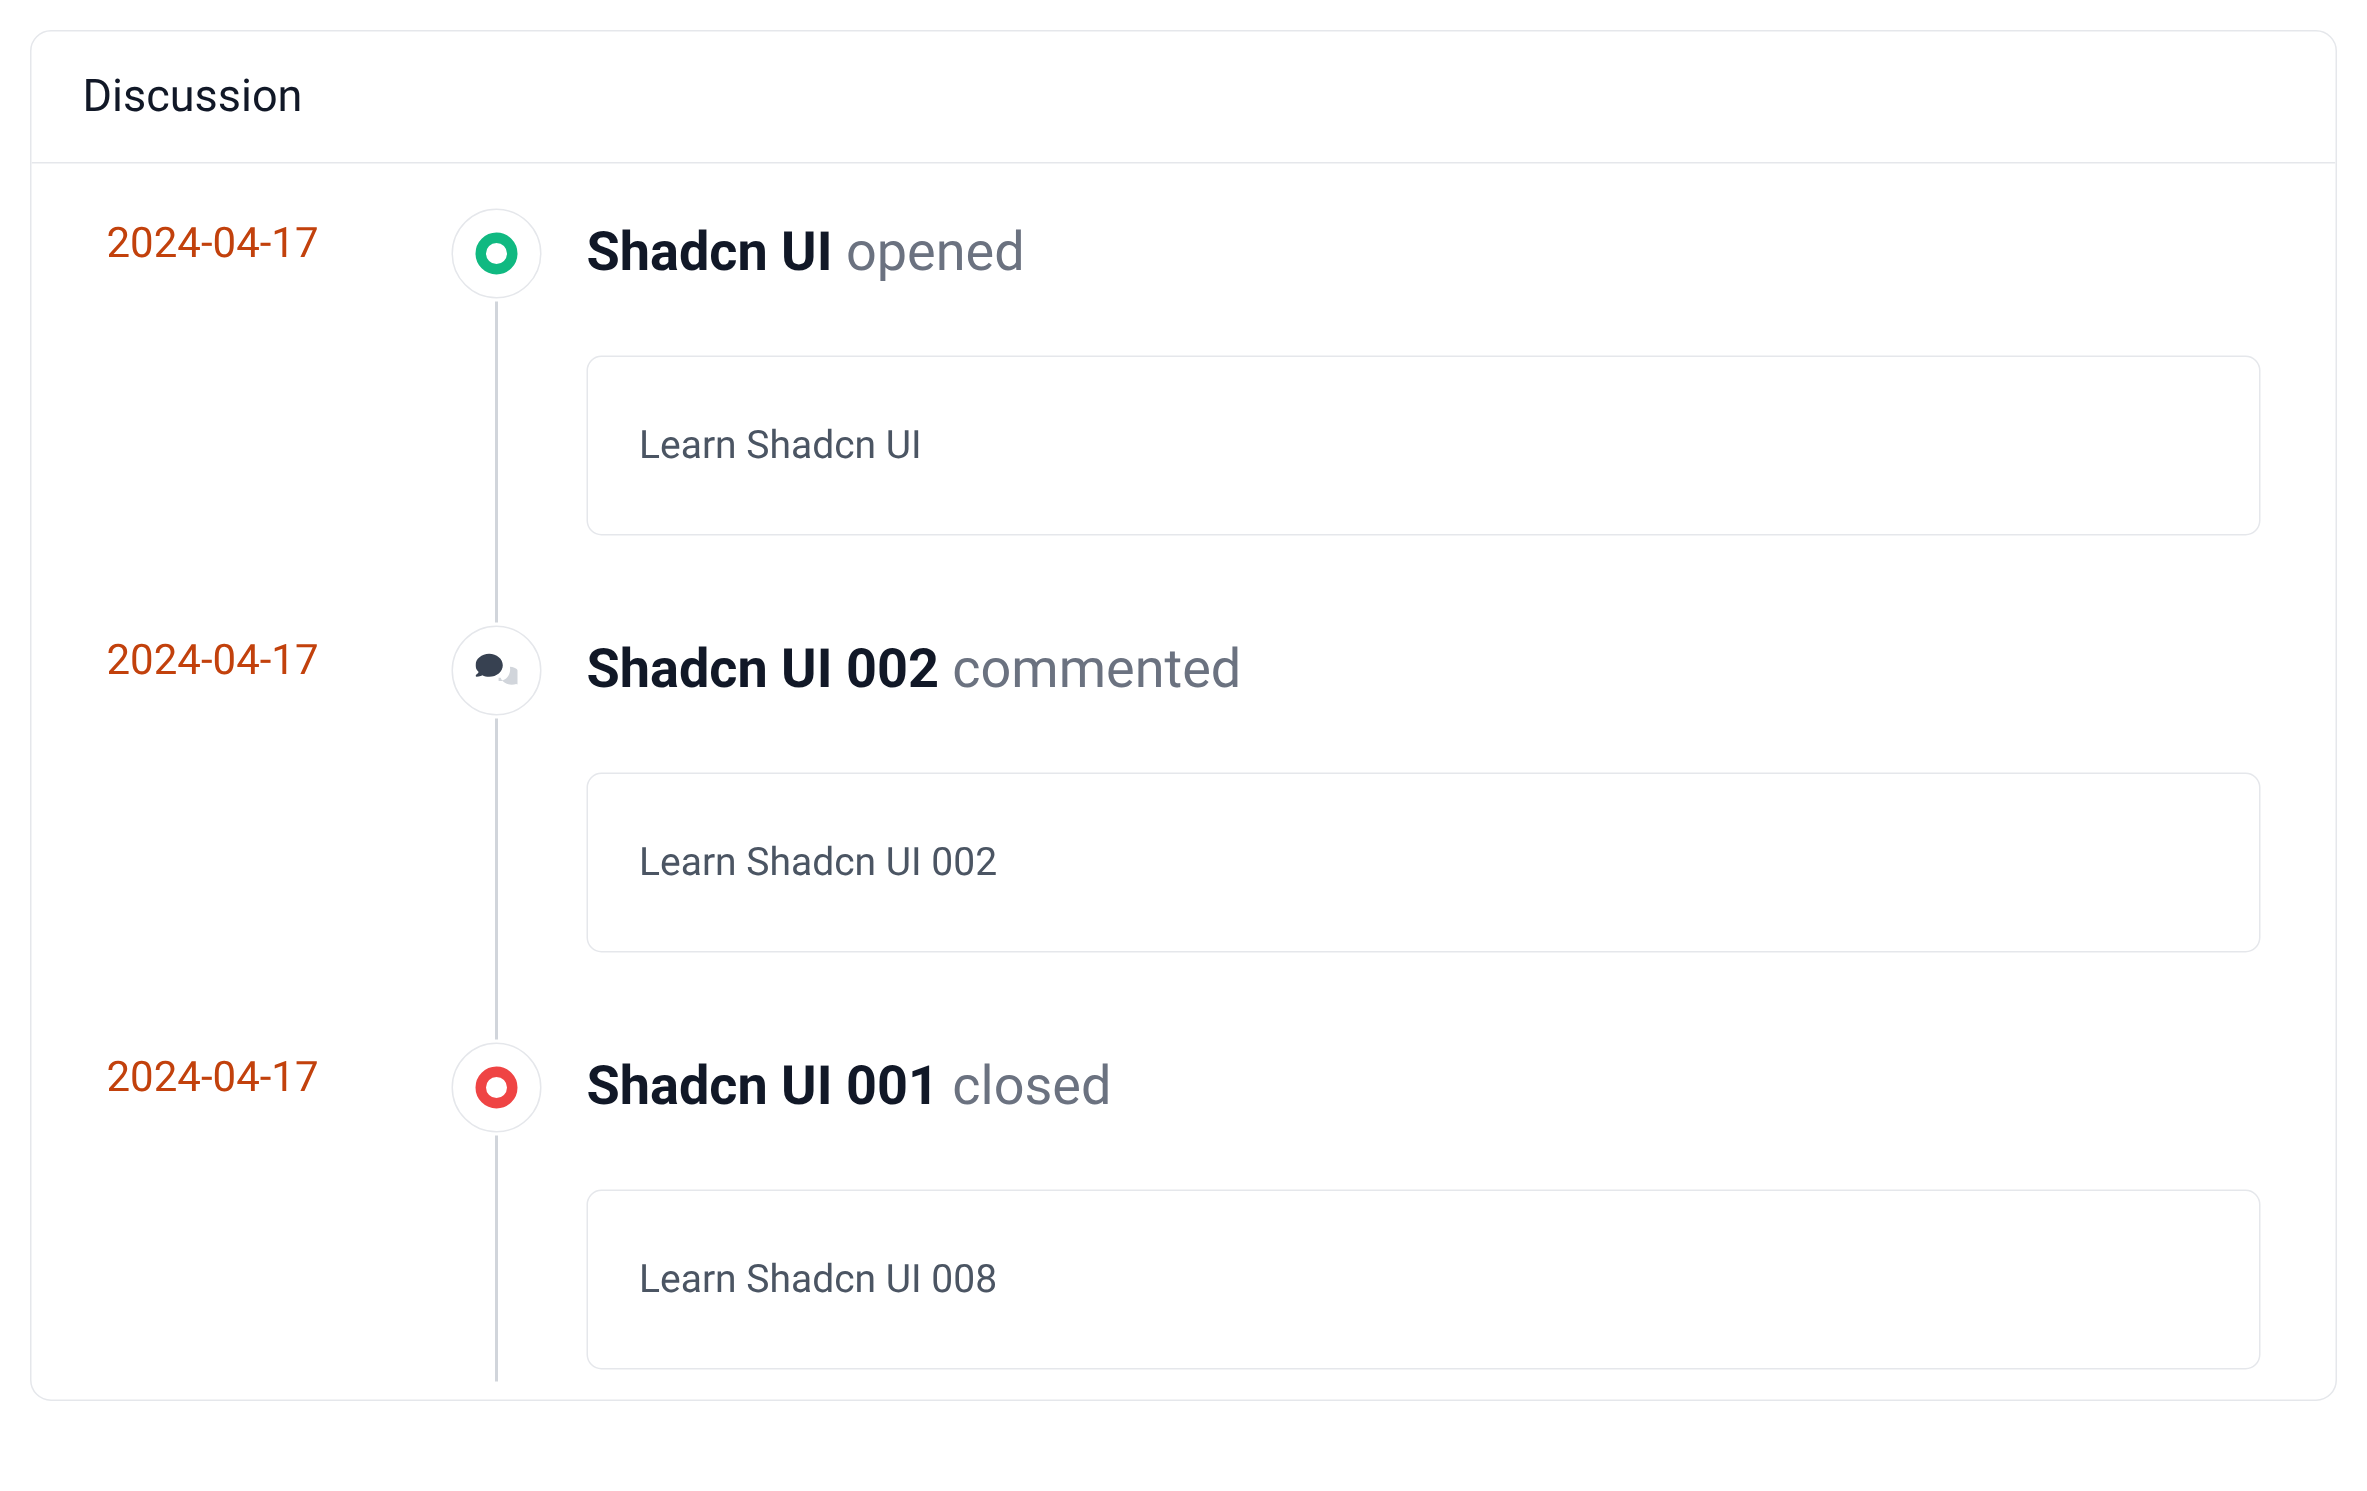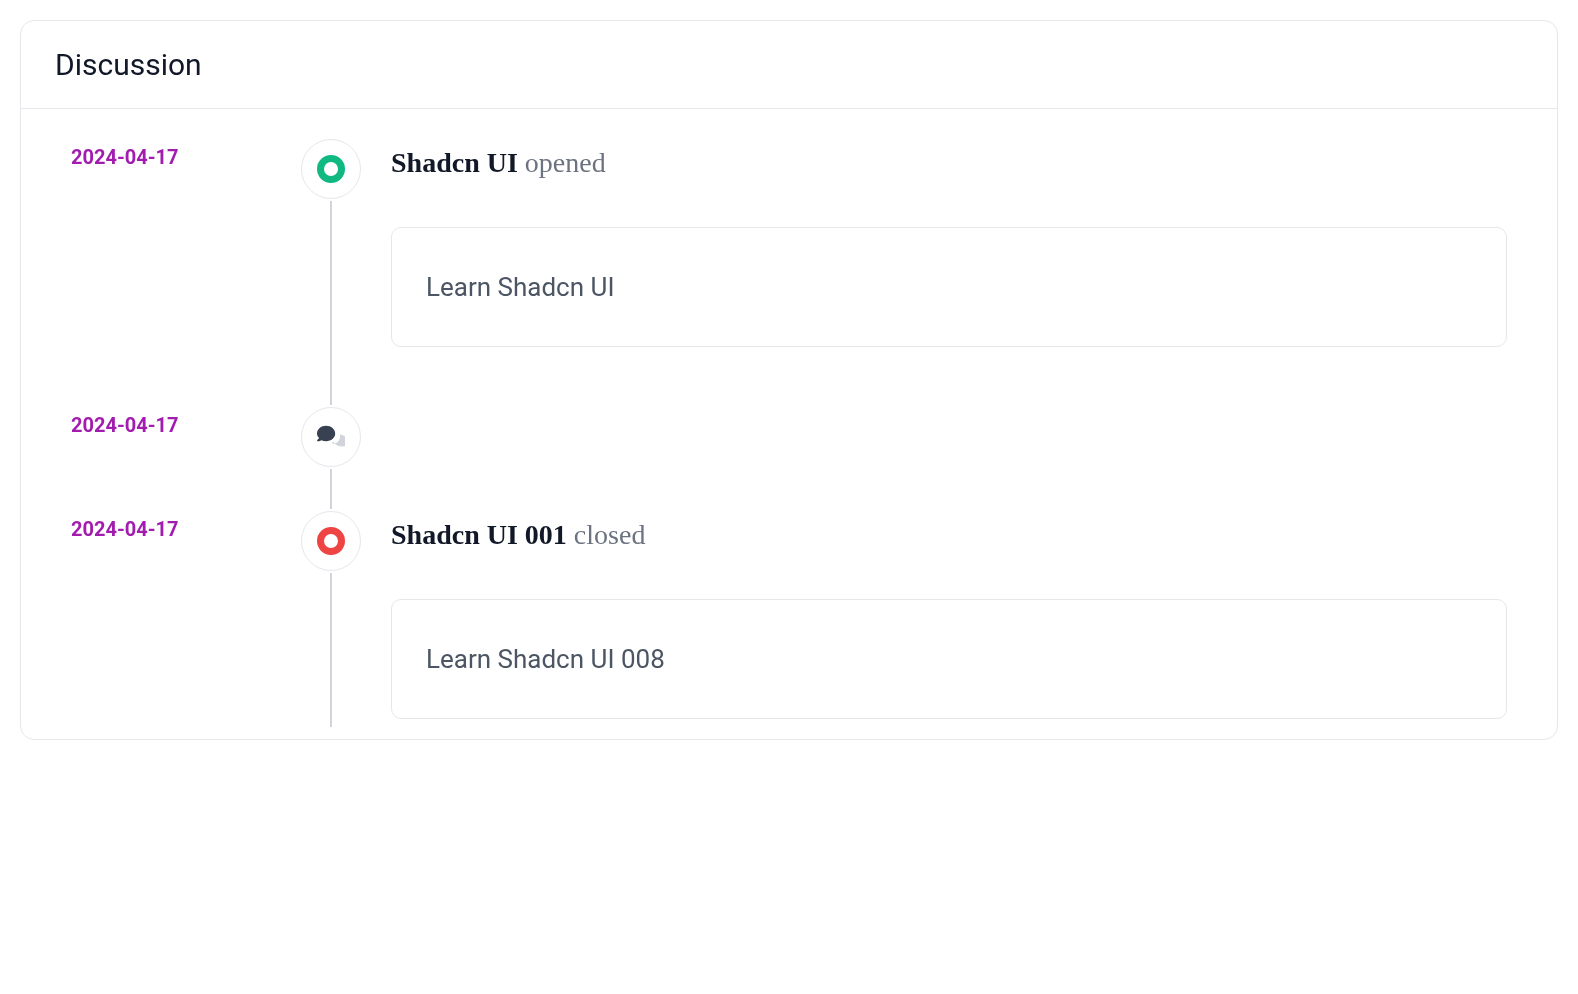--- a/index.html
+++ b/index.html
@@ -34,23 +34,23 @@
       display: flex;
       flex-direction: column;
     }
     .timeline-item {
       display: flex;
       align-items: stretch;
       gap: 30px;
     }
     .timeline-date {
       flex: 0 0 200px;
-      font-size: 20px;
-      font-weight: 700;
-      color: #a21caf;
+      font-size: 28px;
+      font-weight: 400;
+      color: #c2410c;
       padding-top: 6px;
     }
     .timeline-marker-col {
       flex: 0 0 60px;
       display: flex;
       flex-direction: column;
       align-items: center;
     }
     .timeline-marker {
       width: 60px;
@@ -75,23 +75,22 @@
       min-height: 20px;
     }
     .timeline-content {
       flex: 1;
       padding-bottom: 60px;
     }
     .timeline-item:last-child .timeline-content {
       padding-bottom: 10px;
     }
     .timeline-header {
-      font-size: 28px;
+      font-size: 36px;
       padding-top: 8px;
-      font-family: Liberation Serif, serif;
     }
     .author {
       font-weight: 700;
       color: #111827;
     }
     .action {
       font-weight: 400;
       color: #6b7280;
     }
     .timeline-body {
@@ -155,20 +154,27 @@
           <div class="timeline-marker">
             <span class="comments-icon">
               <svg viewBox="0 0 640 512" xmlns="http://www.w3.org/2000/svg">
                 <path fill="#374151" d="M416 176c0 97.2-93.1 176-208 176c-38.2 0-73.9-8.7-104.7-23.9c-7.5 4-16 7.9-25.2 11.4C59.8 346.4 37.8 352 16 352c-6.9 0-13.1-4.5-15.2-11.1s.2-13.8 5.8-17.9c1-.7 2.1-1.6 3.4-2.6c9.9-8 26.7-21.5 38.1-41.5C18.1 250.6 0 214.9 0 176C0 78.8 93.1 0 208 0S416 78.8 416 176z"></path>
                 <path fill="#d1d5db" d="M352 368c10.7 0 21.2-.5 31.6-1.5C402.6 428.4 472.4 472 552 472c24.7 0 48.2-4.2 69.3-11.7c4.1 2.2 8.6 4.3 13.5 6.2C650.5 472.6 664 476 678 476c5.5 0 10.4-3.6 12.1-8.8s-.2-11-4.6-14.3c-.8-.6-1.7-1.3-2.7-2.1c-7.6-6.2-20-16.2-28.8-31.3C676.7 397.1 688 370.1 688 341c0-73.7-72-134.2-164.5-141.3c2.9 13.4 4.5 27.2 4.5 41.3c0 97.2-78.8 176-176 176z"></path>
               </svg>
             </span>
           </div>
           <div class="timeline-line"></div>
         </div>
+        <div class="timeline-content">
+          <div class="timeline-header">
+            <span class="author">Shadcn UI 002</span>
+            <span class="action">commented</span>
+          </div>
+          <div class="timeline-body">Learn Shadcn UI 002</div>
+        </div>
       </div>
 
       <div class="timeline-item">
         <div class="timeline-date">2024-04-17</div>
         <div class="timeline-marker-col">
           <div class="timeline-marker">
             <span class="ring-icon ring-closed"></span>
           </div>
           <div class="timeline-line"></div>
         </div>

